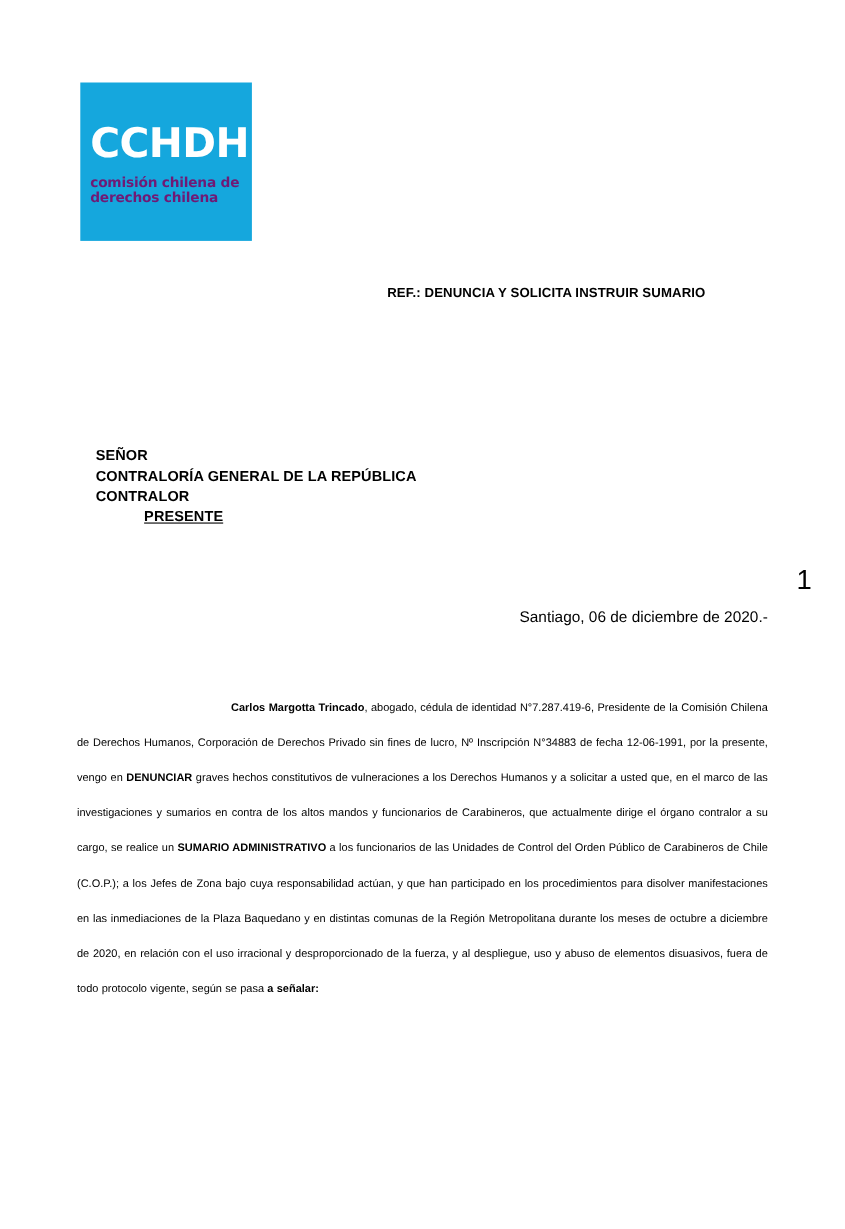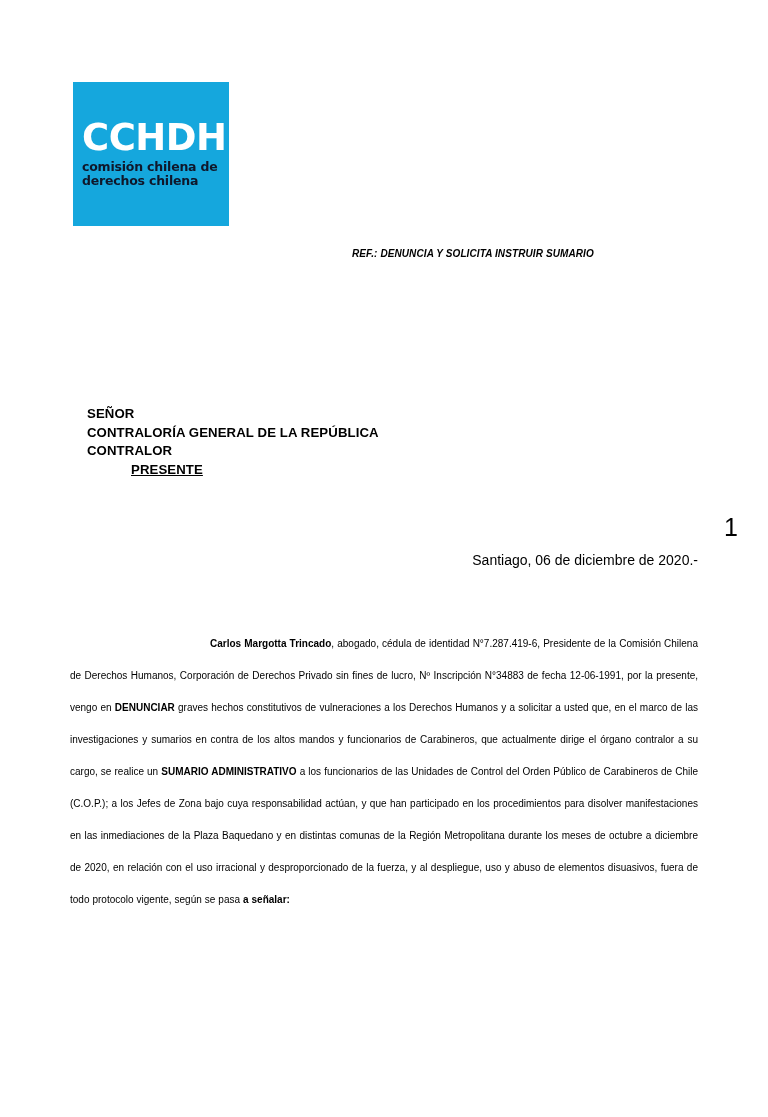--- a/index.html
+++ b/index.html
@@ -21,21 +21,21 @@
   .page {
     position: absolute;
     inset: 0;
     background: #ffffff;
   }
 
   
   .logo-block {
     position: absolute;
     left: 73px;
-    top: 82px;
+    top: 75px;
     width: 156px;
     height: 144px;
     background: #15a7dd;
     box-sizing: border-box;
     padding: 12px;
   }
   .logo-inner {
     position: absolute;
     left: 9px;
     top: 37px;
@@ -48,38 +48,37 @@
     line-height: 38px;
     letter-spacing: -0.5px;
     color: #ffffff;
   }
   .logo-sub {
     font-family: "DejaVu Sans", sans-serif;
     font-weight: 700;
     font-size: 12.5px;
     line-height: 14px;
     letter-spacing: -0.2px;
-    color: #0f172a;
-    margin-top: 3px;
+    color: #701a75;
+    margin-top: 9px;
   }
   .logo-sub span { display: block; }
 
   
   .ref-block {
     position: absolute;
     left: 352px;
-    top: 244px;
+    top: 256px;
     width: 346px;
     text-align: justify;
     text-align-last: left;
     font-weight: 700;
-    font-size: 10px;
+    font-size: 12px;
     line-height: 20px;
     letter-spacing: 0.1px;
-    font-style: italic;
   }
   .ref-block .para { margin: 0; }
   .ref-block .para.ant { margin-top: 20px; }
 
   
   .addressee {
     position: absolute;
     left: 87px;
     top: 405px;
     font-weight: 700;

